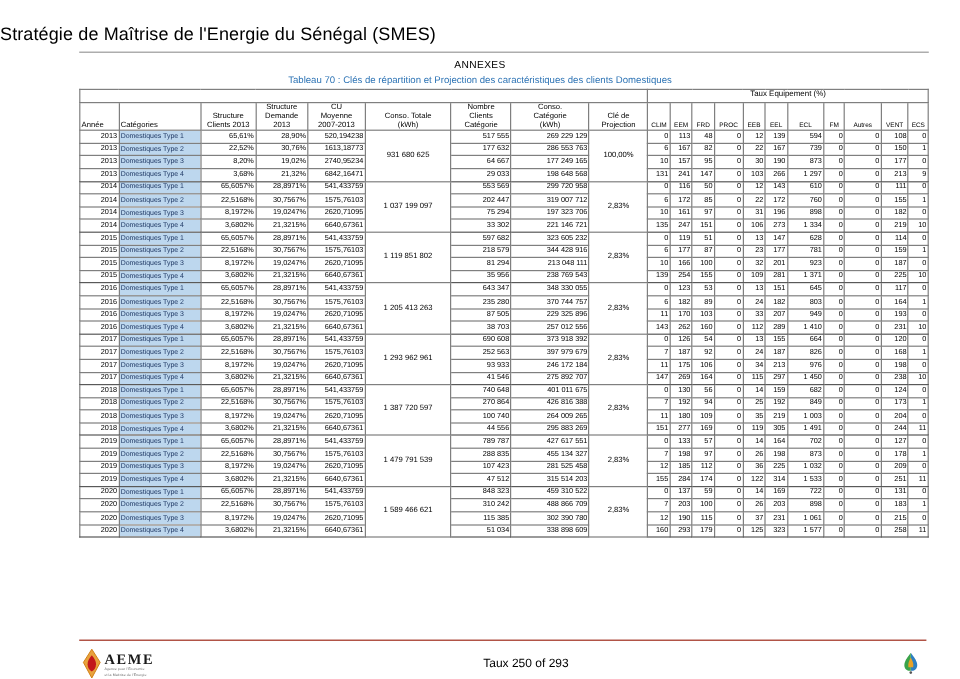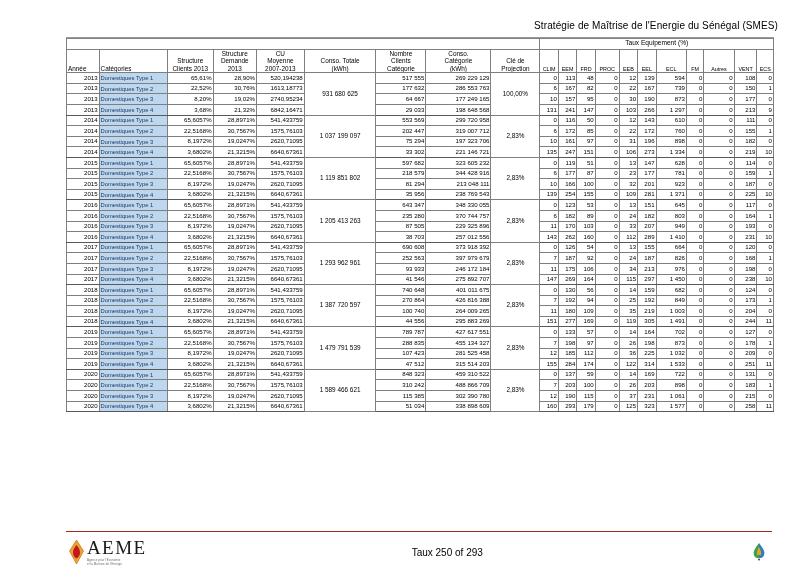--- a/index.html
+++ b/index.html
@@ -16,22 +16,22 @@
     overflow: hidden;
   }
   .page {
     position: relative;
     width: 800px;
     height: 566px;
     box-sizing: border-box;
   }
   
   .doc-header {
-    text-align: right;
-    font-size: 10px;
+    text-align: left;
+    font-size: 15px;
     padding: 20px 22px 4px 0;
     letter-spacing: 0.1px;
   }
   .header-rule {
     border: none;
     border-top: 1.1px solid #9a9a9a;
     margin: 2px 26px 0 66px;
   }
   .annexes-title {
     text-align: center;
@@ -159,23 +159,24 @@
     align-items: center;
     gap: 2px;
   }
   .aeme-text {
     display: flex;
     flex-direction: column;
     line-height: 1;
   }
   .aeme-name {
     font-family: "Liberation Serif", serif;
-    font-size: 19px;
+    font-size: 12px;
     letter-spacing: 1.4px;
     color: #1a1a1a;
+    font-weight: bold;
   }
   .aeme-sub {
     font-size: 2.9px;
     color: #6b6b6b;
     letter-spacing: 0.1px;
     margin-top: 1.5px;
   }
   .page-num {
     font-size: 10px;
   }
@@ -194,20 +195,22 @@
   }
 </style>
 </head>
 <body>
 
 <div class="page">
 
   <div class="doc-header">Stratégie de Maîtrise de l'Energie du Sénégal (SMES)</div>
   <hr class="header-rule">
 
+  <div class="annexes-title">ANNEXES</div>
+  <div class="table-caption">Tableau 70 : Clés de répartition et Projection des caractéristiques des clients Domestiques</div>
 
   <div class="tbl-wrap">
     <table class="main">
       <colgroup>
         <col style="width:30px">
           <col style="width:63px">
           <col style="width:42px">
           <col style="width:40px">
         <col style="width:44px">
           <col style="width:66px">

